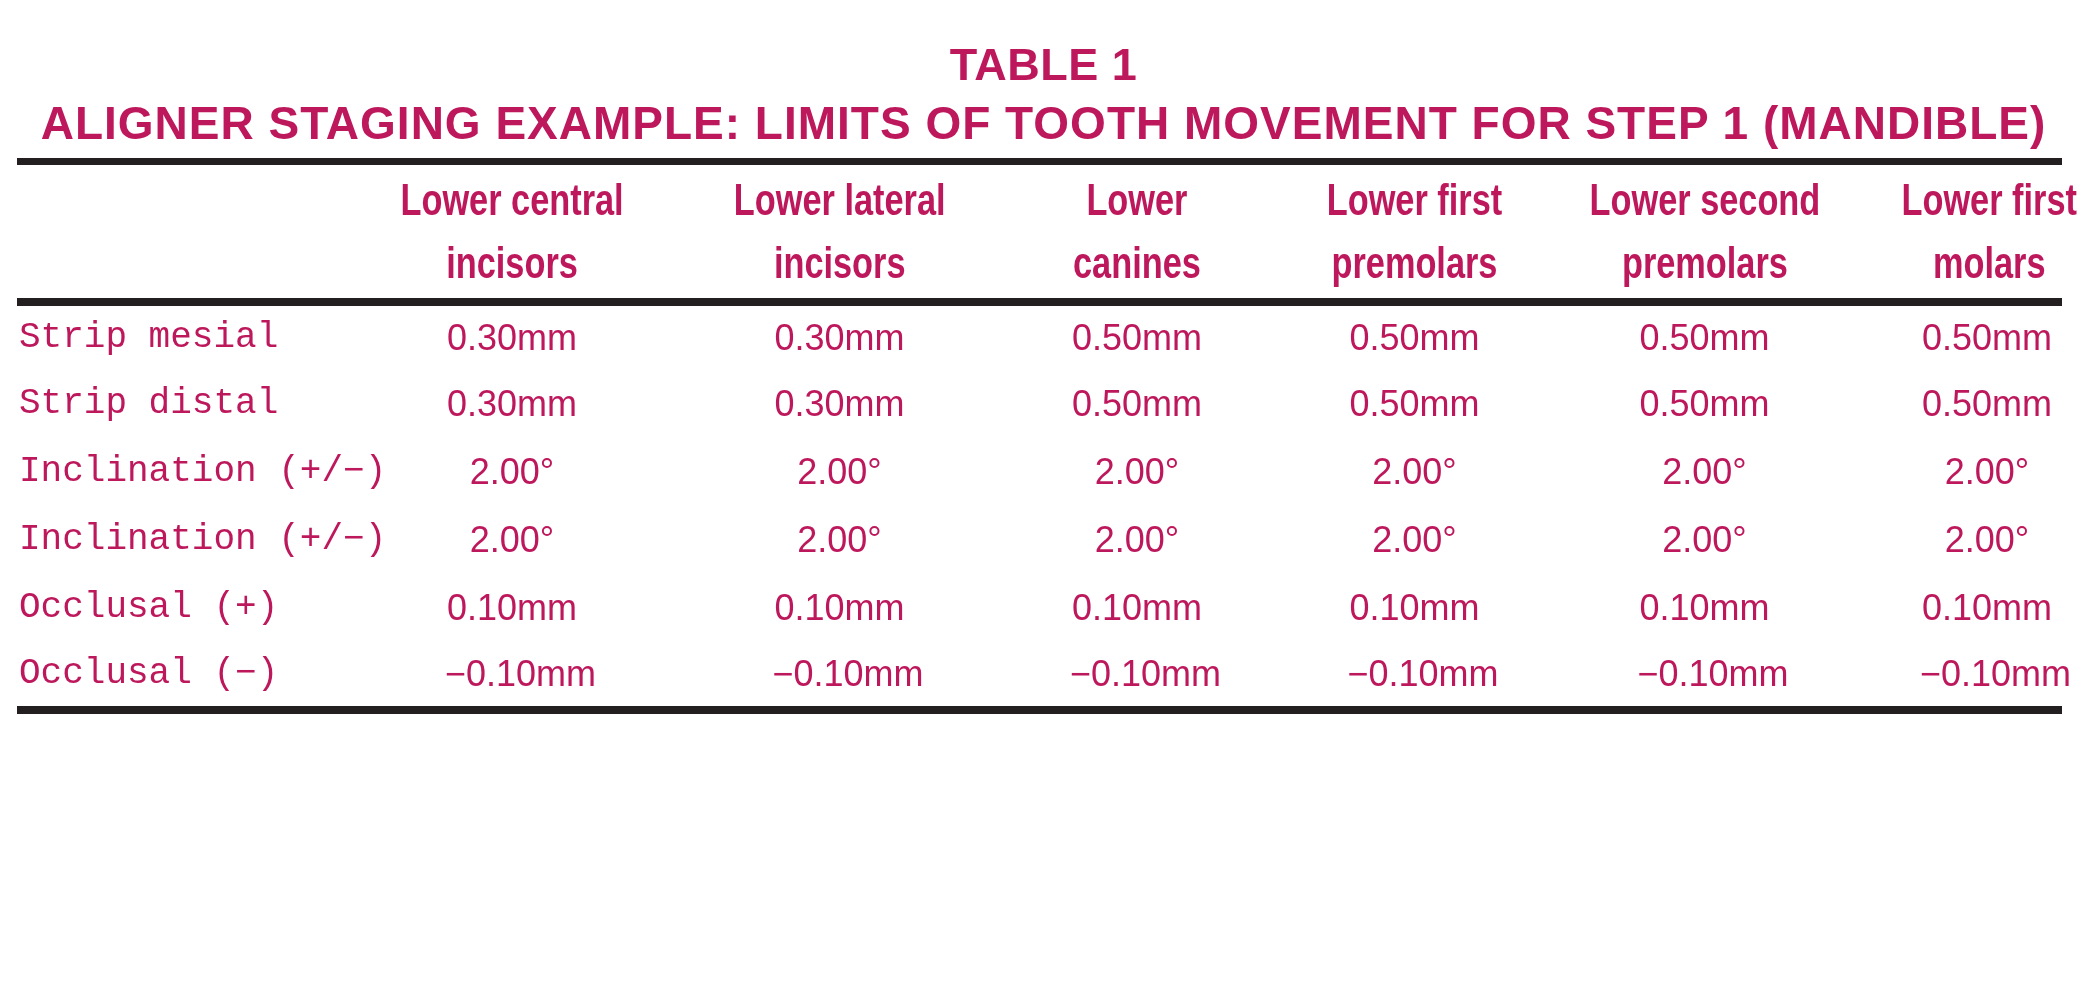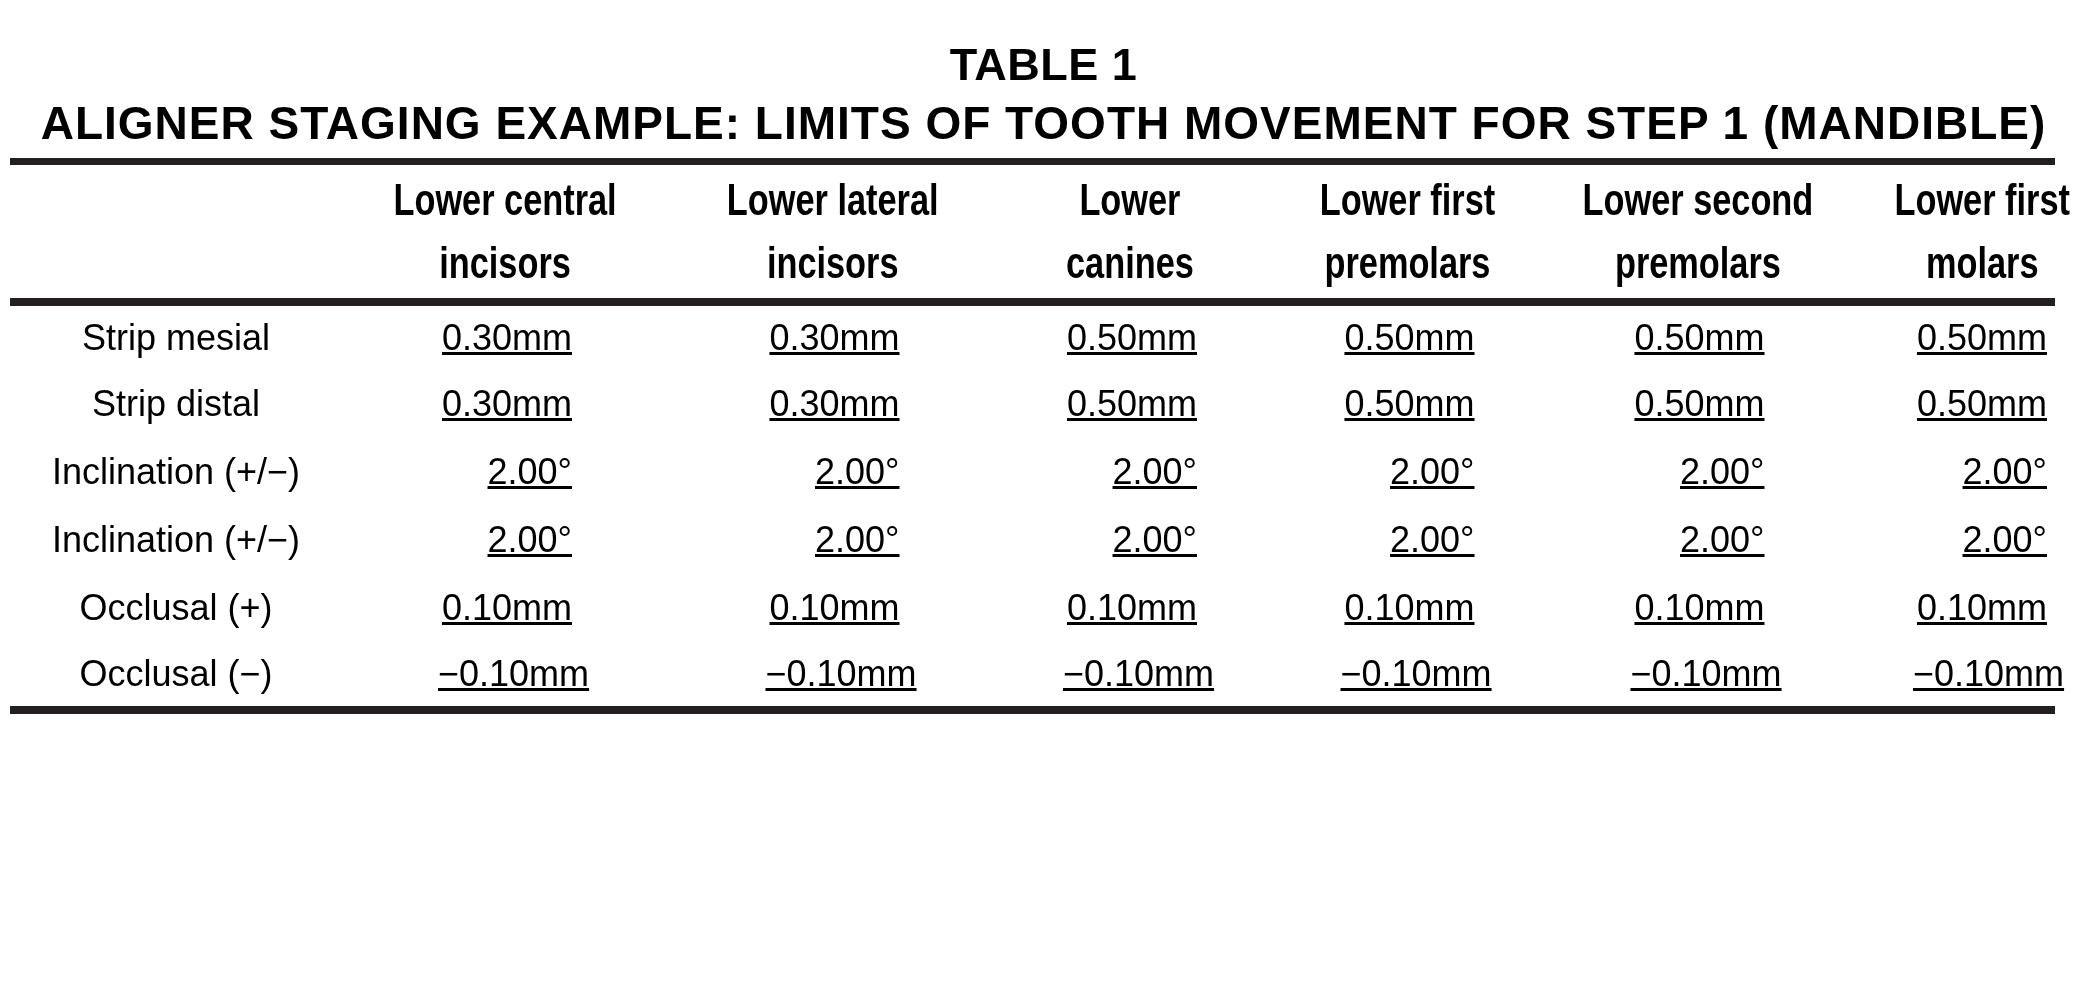--- a/index.html
+++ b/index.html
@@ -6,21 +6,21 @@
     margin: 0;
     padding: 0;
     background: #ffffff;
   }
   .page {
     position: relative;
     width: 2087px;
     height: 986px;
     background: #ffffff;
     font-family: "Liberation Sans", "DejaVu Sans", sans-serif;
-    color: #000000;
+    color: #be185d;
     overflow: hidden;
   }
   .title-block {
     padding-top: 36px;
     text-align: center;
   }
   .title-line1 {
     font-size: 45px;
     font-weight: bold;
     line-height: 58px;
@@ -28,21 +28,21 @@
     white-space: nowrap;
   }
   .title-line2 {
     font-size: 46px;
     font-weight: bold;
     line-height: 58px;
     letter-spacing: 1px;
     white-space: nowrap;
   }
   table.limits {
-    margin-left: 10px;
+    margin-left: 17px;
     margin-top: 6px;
     width: 2045px;
     border-collapse: collapse;
     table-layout: fixed;
     border-top: 7px solid #231f20;
     border-bottom: 8px solid #231f20;
   }
   thead {
     border-bottom: 8px solid #231f20;
   }
@@ -77,29 +77,29 @@
     height: 68px;
   }
   td {
     font-size: 36px;
     vertical-align: middle;
     text-align: center;
     padding: 0;
     white-space: nowrap;
   }
   td.label {
-    text-align: center;
+    text-align: left;
     padding-left: 2px;
+    font-family: Liberation Mono, monospace;
   }
   td .val {
     display: inline-block;
     width: 134px;
-    text-align: right;
-    white-space: nowrap;
-    text-decoration: underline;
+    text-align: center;
+    white-space: nowrap;
   }
   td.right {
     text-align: right;
     padding-right: 8px;
   }
   td.right .val {
     width: 134px;
   }
 </style>
 </head>

